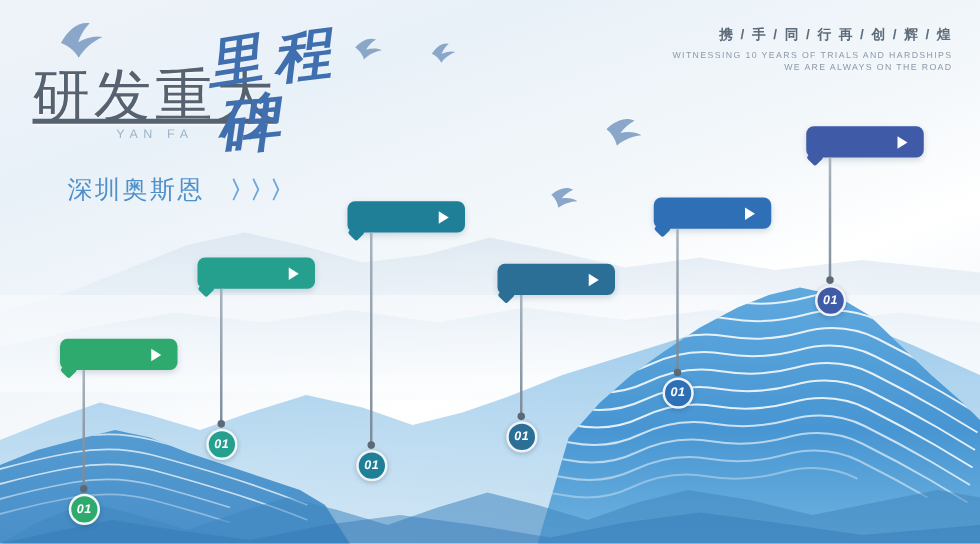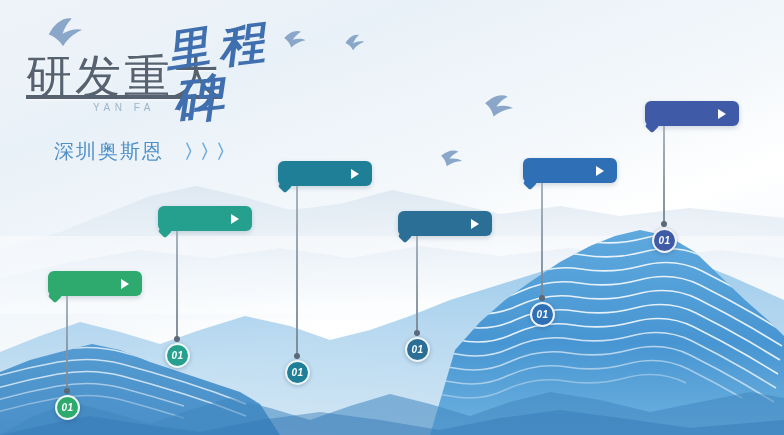--- a/index.html
+++ b/index.html
@@ -210,20 +210,25 @@
       <span class="chev">〉〉〉</span>
     </div>
   </div>
 
   <div id="brush">
     <span class="bc bc1">里</span>
     <span class="bc bc2">程</span>
     <span class="bc bc3">碑</span>
   </div>
 
+  <div id="slogan">
+    <div id="slogan-cn">携 / 手 / 同 / 行  再 / 创 / 辉 / 煌</div>
+    <div class="slogan-en">WITNESSING 10 YEARS OF TRIALS AND HARDSHIPS</div>
+    <div class="slogan-en">WE ARE ALWAYS ON THE ROAD</div>
+  </div>
 
   <div id="milestone-layer">
       <div class="milestone" style="left: 48px; top: 271px;">
         <div class="ms-box" style="background: rgb(47, 170, 110);">
           <span class="play"></span>
           <span class="ms-tail" style="background: rgb(47, 170, 110); left: 2px;"></span>
         </div>
       </div>
       <div class="ms-stem milestone" style="left: 66px; top: 296px; height: 98px; background: linear-gradient(rgba(154, 167, 178, 0.85), rgba(120, 135, 150, 0.95));">
         <div class="ms-dot" style="background: rgb(92, 106, 119); bottom: 0px;"></div>

